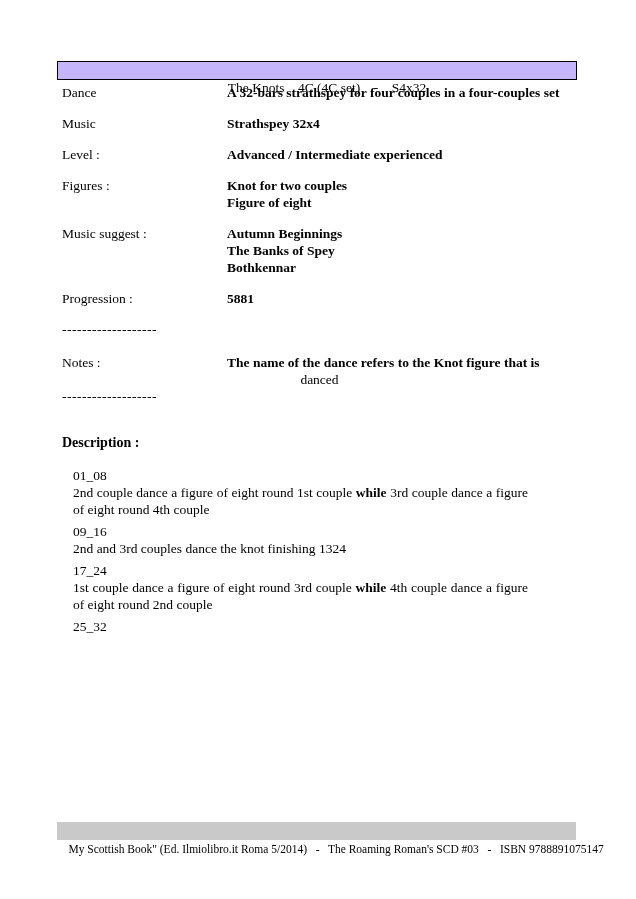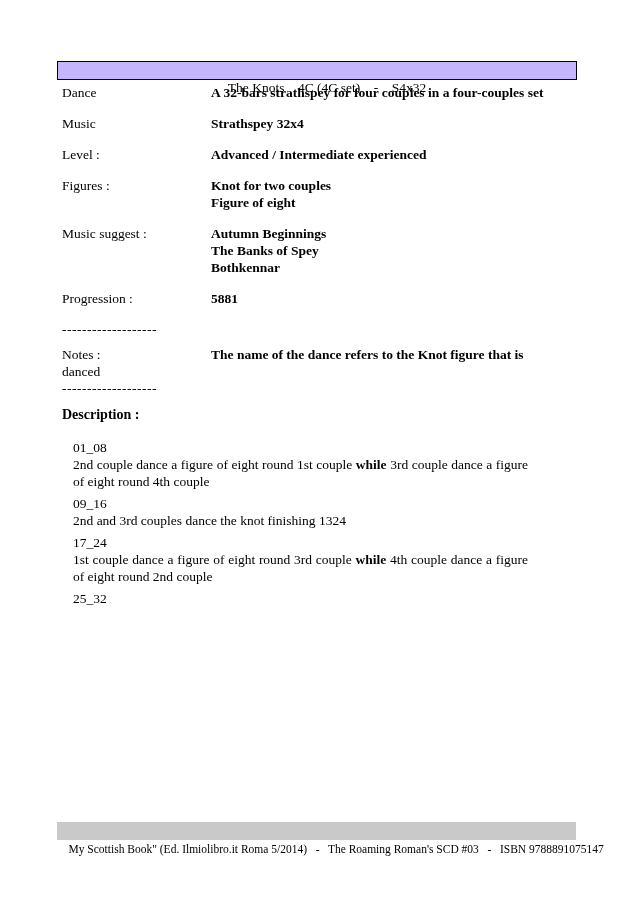--- a/index.html
+++ b/index.html
@@ -28,35 +28,36 @@
     background: #c4b5fd;
     height: 19px;
     line-height: 17px;
     text-align: center;
     white-space: pre;
   }
   .info-row {
     display: flex;
     margin-top: 14px;
     padding-left: 5px;
+    gap: 16px;
   }
   .info-row.first { margin-top: 4px; }
   .info-label { width: 149px; flex-shrink: 0; }
   .info-values { flex: 1; font-weight: bold; }
   .divider {
     padding-left: 5px;
     margin-top: 14px;
     white-space: pre;
     letter-spacing: 0.5px;
   }
   .divider.second { margin-top: 0; }
-  .notes-row { margin-top: 8px; align-items: flex-end; }
-  .label-continued { padding-left: 5px; }
+  .notes-row { margin-top: 16px; align-items: flex-end; }
+  .label-continued { padding-left: 5px; text-align: center; }
   .description-heading {
-    margin-top: 9px;
+    margin-top: 29px;
     padding-left: 5px;
     font-weight: bold;
     font-size: 14px;
   }
   .description-list { margin-top: 16px; }
   .description-item {
     display: flex;
     padding-left: 16px;
     margin-top: 5px;
     flex-direction: column;

